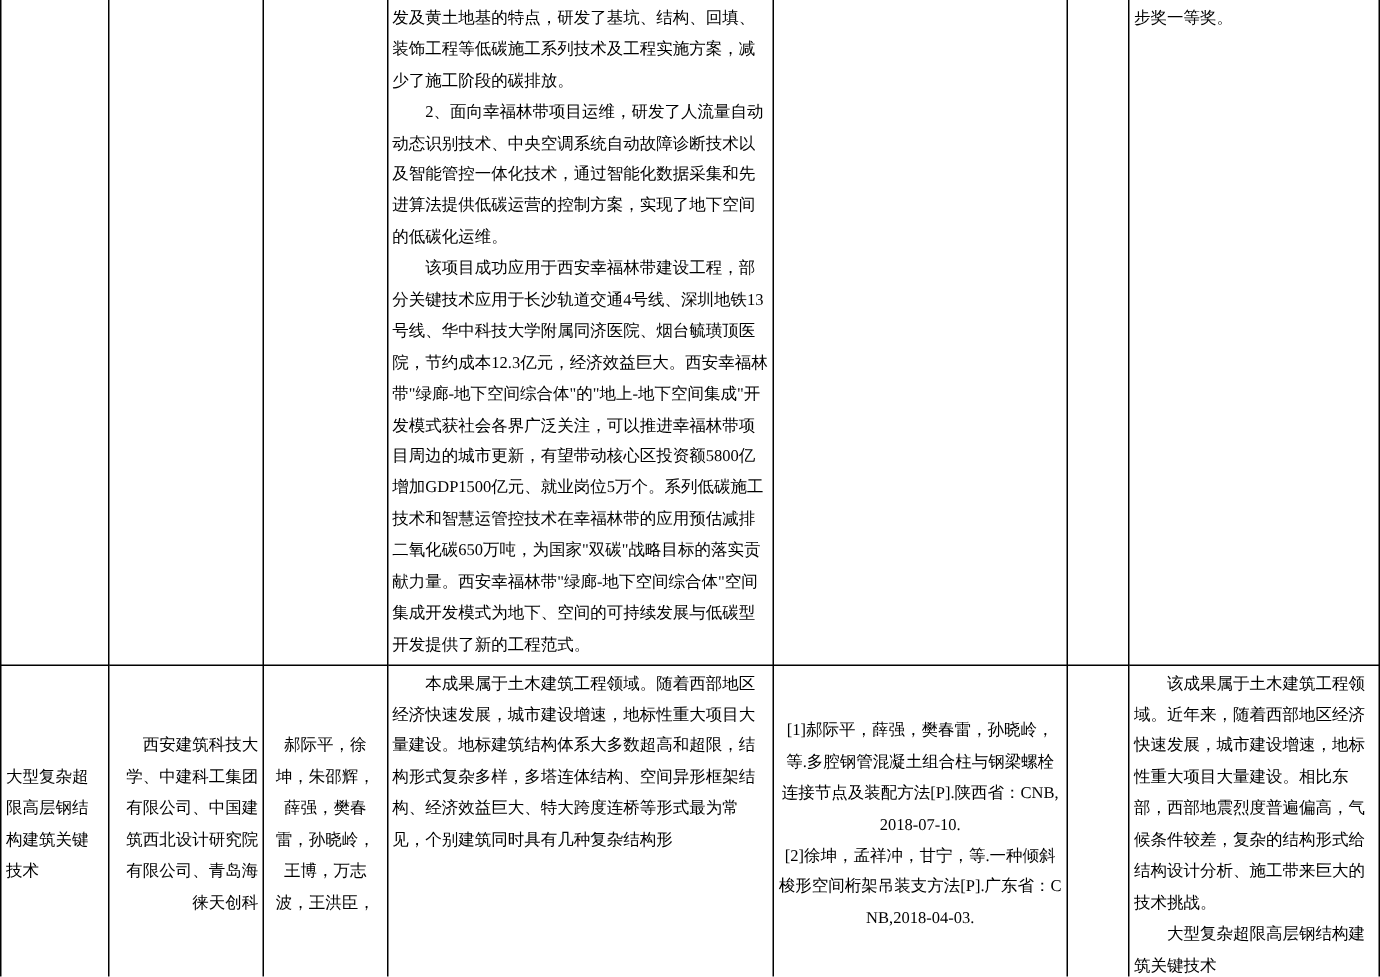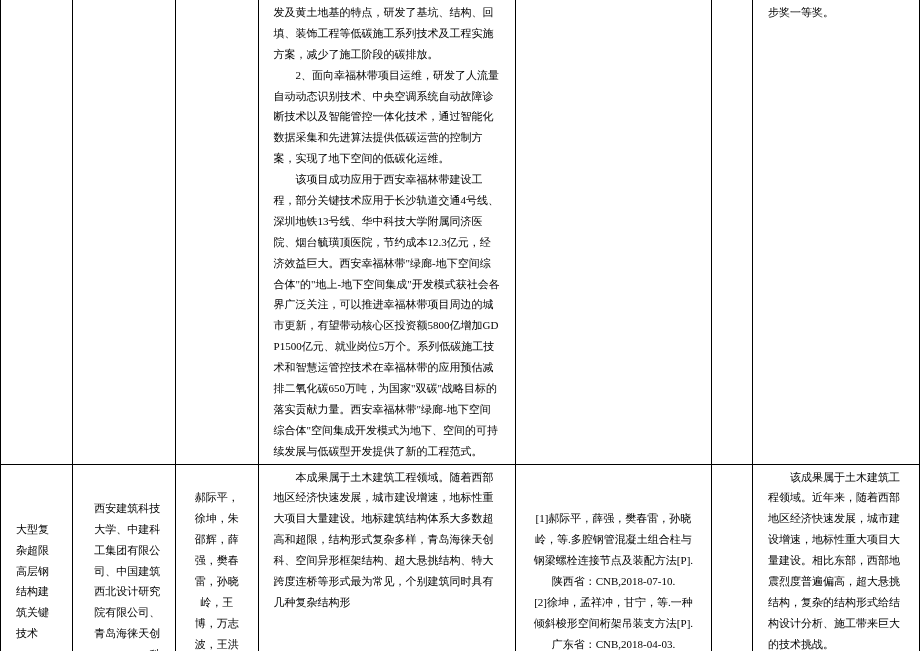--- a/index.html
+++ b/index.html
@@ -18,21 +18,21 @@
       line-height: 1.9;
     }
     table {
       border-collapse: collapse;
       width: 100%;
       table-layout: fixed;
     }
     td {
       border: 1px solid #000;
       vertical-align: top;
-      padding: 2px 15px;
+      padding: 2px 3px;
       word-wrap: break-word;
       word-break: break-all;
       margin-top: 11px;
     }
     .col1 { width: 70px; text-align: left; vertical-align: middle; }
     .col2 { width: 100px; text-align: right; vertical-align: middle; }
     .col3 { width: 80px; text-align: center; vertical-align: middle; }
     .col4 { width: 250px; text-align: left; }
     .col5 { width: 190px; text-align: center; vertical-align: middle; }
     .col6 { width: 40px; }
@@ -66,26 +66,26 @@
     <td class="col1 no-bottom">
       <span>大型复杂超限高层钢结构建筑关键技术</span>
     </td>
     <td class="col2 no-bottom">
       <span class="para">西安建筑科技大学、中建科工集团有限公司、中国建筑西北设计研究院有限公司、青岛海徕天创科</span>
     </td>
     <td class="col3 no-bottom">
       <span>郝际平，徐坤，朱邵辉，薛强，樊春雷，孙晓岭，王博，万志波，王洪臣，</span>
     </td>
     <td class="col4 no-bottom">
-      <span class="indent">本成果属于土木建筑工程领域。随着西部地区经济快速发展，城市建设增速，地标性重大项目大量建设。地标建筑结构体系大多数超高和超限，结构形式复杂多样，青岛海徕天创科、空间异形框架结构、超大悬挑结构、特大跨度连桥等形式最为常见，个别建筑同时具有几种复杂结构形</span>
+      <span class="indent">本成果属于土木建筑工程领域。随着西部地区经济快速发展，城市建设增速，地标性重大项目大量建设。地标建筑结构体系大多数超高和超限，结构形式复杂多样，多塔连体结构、空间异形框架结构、经济效益巨大、特大跨度连桥等形式最为常见，个别建筑同时具有几种复杂结构形</span>
     </td>
     <td class="col5 no-bottom">
       <span>[1]郝际平，薛强，樊春雷，孙晓岭，等.多腔钢管混凝土组合柱与钢梁螺栓连接节点及装配方法[P].陕西省：CNB,2018-07-10.</span><br>
       <span>[2]徐坤，孟祥冲，甘宁，等.一种倾斜梭形空间桁架吊装支方法[P].广东省：CNB,2018-04-03.</span>
     </td>
     <td class="col6 no-bottom"></td>
     <td class="col7 no-bottom">
-      <span class="indent">该成果属于土木建筑工程领域。近年来，随着西部地区经济快速发展，城市建设增速，地标性重大项目大量建设。相比东部，西部地震烈度普遍偏高，超大悬挑结构，复杂的结构形式给结构设计分析、施工带来巨大的技术挑战。</span>
+      <span class="indent">该成果属于土木建筑工程领域。近年来，随着西部地区经济快速发展，城市建设增速，地标性重大项目大量建设。相比东部，西部地震烈度普遍偏高，气候条件较差，复杂的结构形式给结构设计分析、施工带来巨大的技术挑战。</span>
       <span class="indent">大型复杂超限高层钢结构建筑关键技术</span>
     </td>
   </tr>
 </tbody>
   </table>
 
 </body></html>

